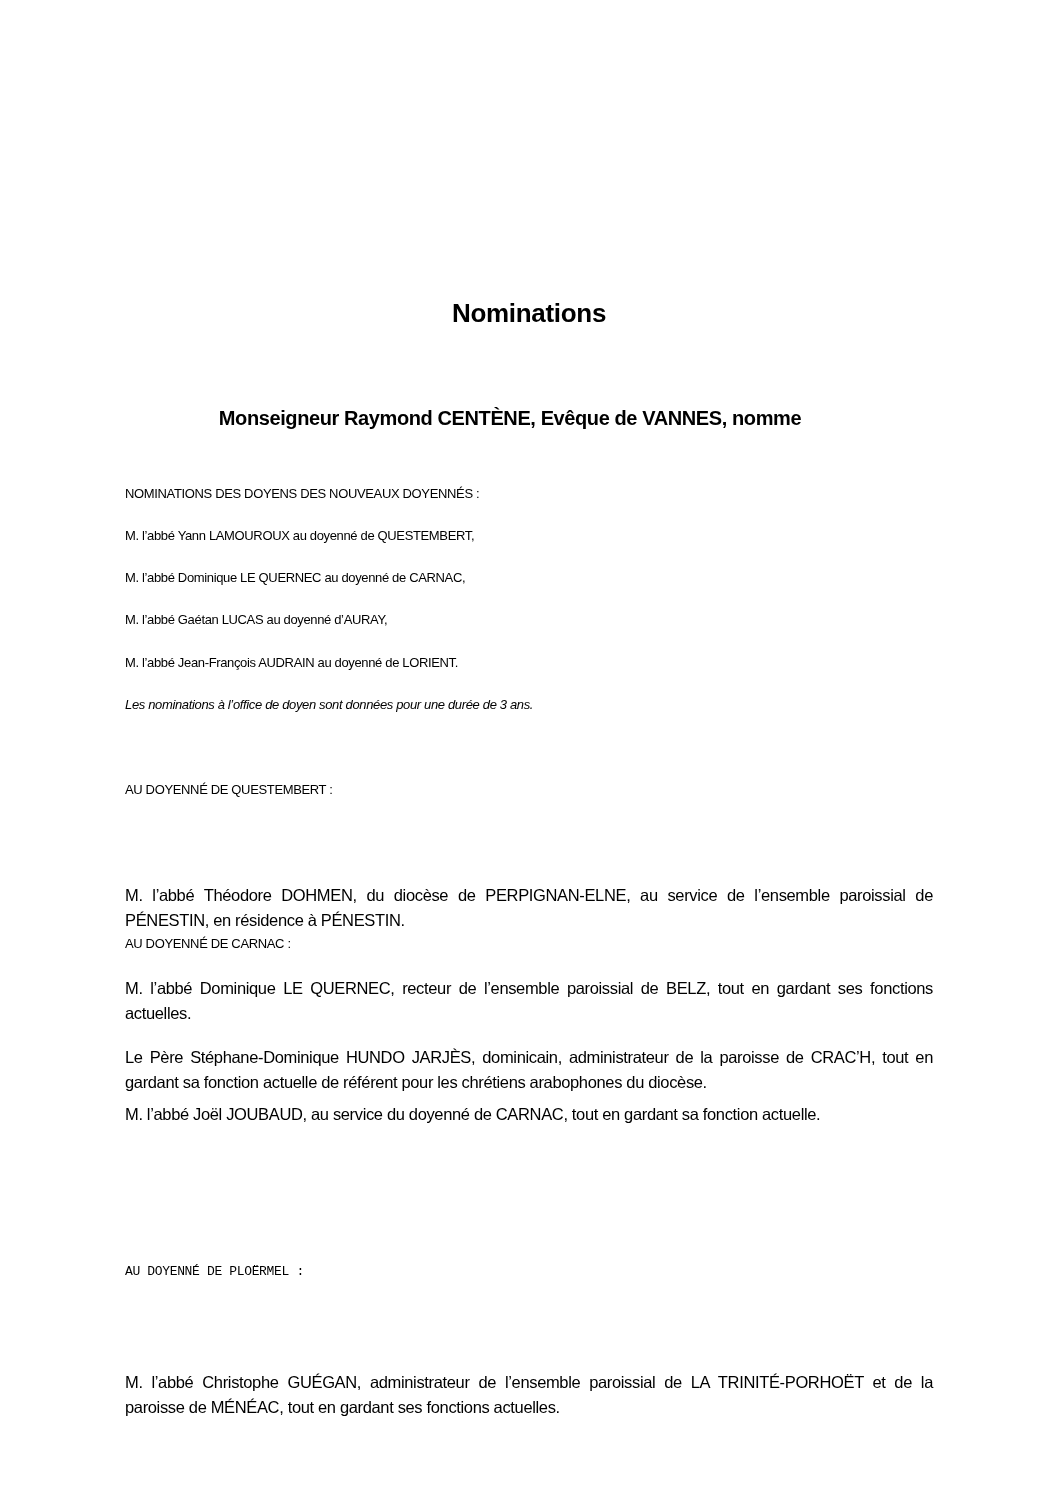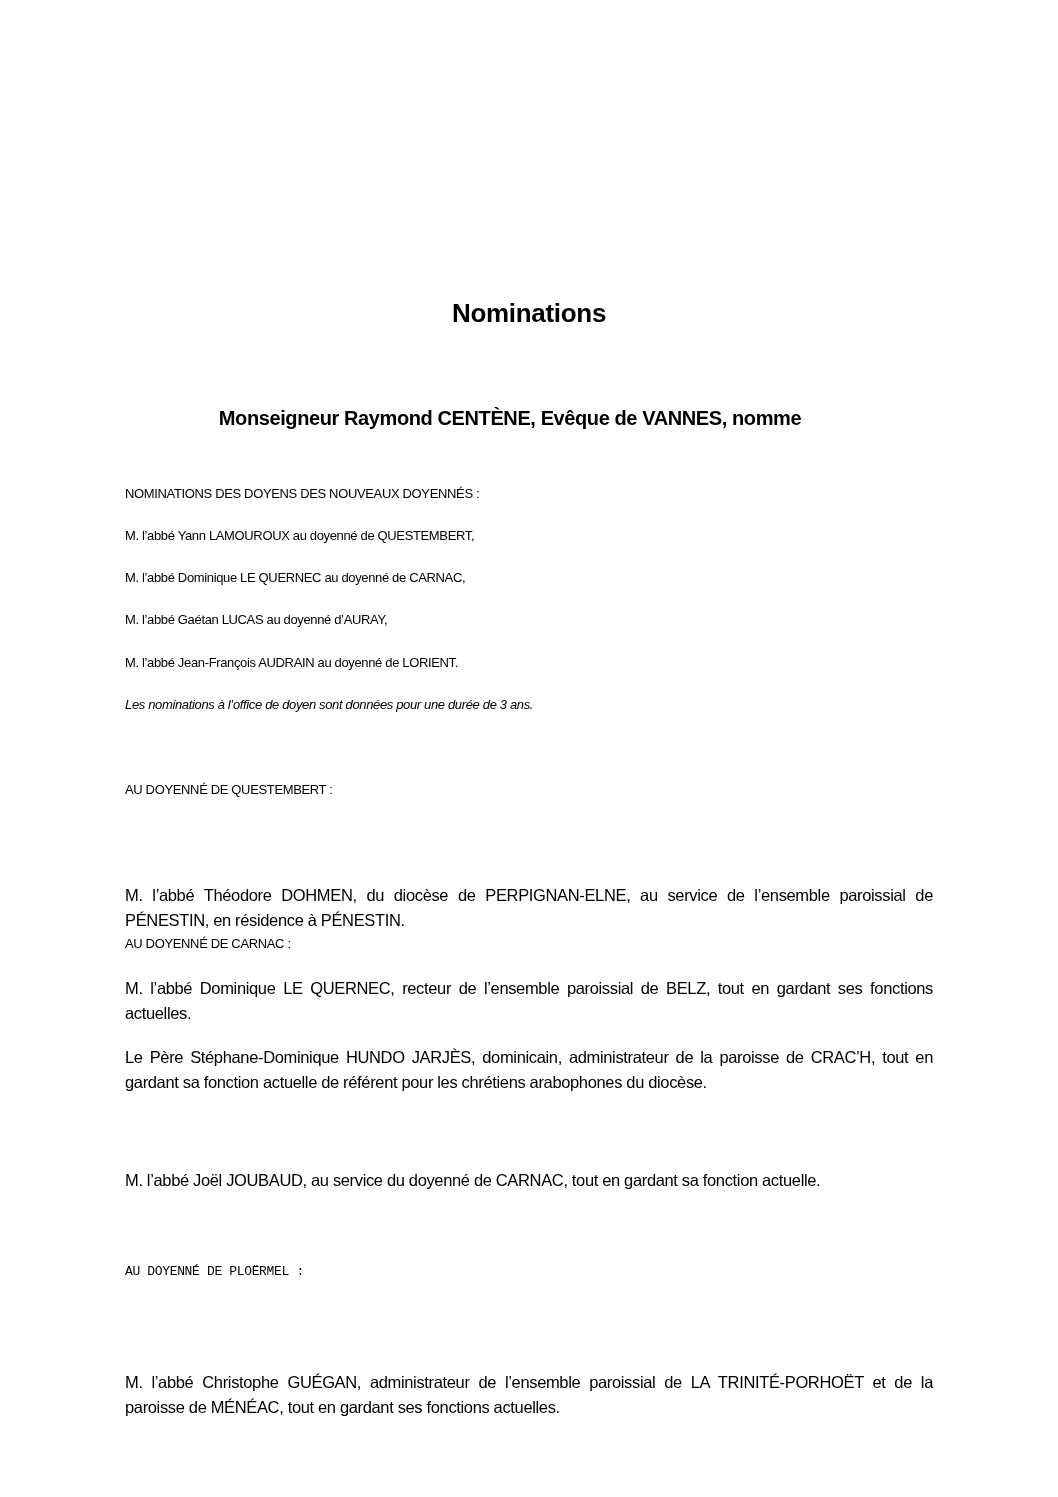--- a/index.html
+++ b/index.html
@@ -77,18 +77,18 @@
   <div class="line" style="top:612px;text-align:right;">M. l’abbé Gaétan LUCAS au doyenné d’AURAY,</div>
   <div class="line" style="top:655px;">M. l’abbé Jean-François AUDRAIN au doyenné de LORIENT.</div>
   <div class="line italic" style="top:697px;">Les nominations à l’office de doyen sont données pour une durée de 3 ans.</div>
 
   <div class="line" style="top:782px;">AU DOYENNÉ DE QUESTEMBERT :</div>
   <div class="para" style="top:840px;margin-top:43px;">M. l’abbé Théodore DOHMEN, du diocèse de PERPIGNAN-ELNE, au service de l’ensemble paroissial de PÉNESTIN, en résidence à PÉNESTIN.</div>
 
   <div class="line" style="top:936px;">AU DOYENNÉ DE CARNAC :</div>
   <div class="para" style="top:976px;">M. l’abbé Dominique LE QUERNEC, recteur de l’ensemble paroissial de BELZ, tout en gardant ses fonctions actuelles.</div>
   <div class="para" style="top:1045px;">Le Père Stéphane-Dominique HUNDO JARJÈS, dominicain, administrateur de la paroisse de CRAC’H, tout en gardant sa fonction actuelle de référent pour les chrétiens arabophones du diocèse.</div>
-  <div class="para" style="top:1168px;">M. l’abbé Joël JOUBAUD, au service du doyenné de CARNAC, tout en gardant sa fonction actuelle.</div>
+  <div class="para" style="top:1102px;">M. l’abbé Joël JOUBAUD, au service du doyenné de CARNAC, tout en gardant sa fonction actuelle.</div>
 
   <div class="line" style="top:1264px;font-family:Liberation Mono, monospace;">AU DOYENNÉ DE PLOËRMEL :</div>
   <div class="para" style="top:1370px;">M. l’abbé Christophe GUÉGAN, administrateur de l’ensemble paroissial de LA TRINITÉ-PORHOËT et de la paroisse de MÉNÉAC, tout en gardant ses fonctions actuelles.</div>
 
 </div>
 
 </body></html>

